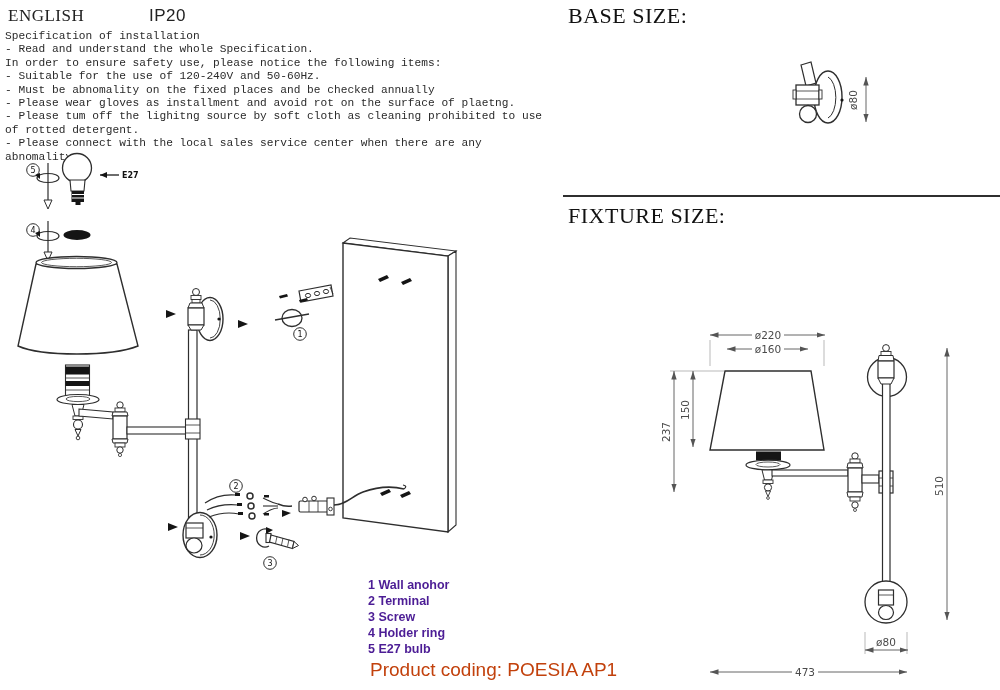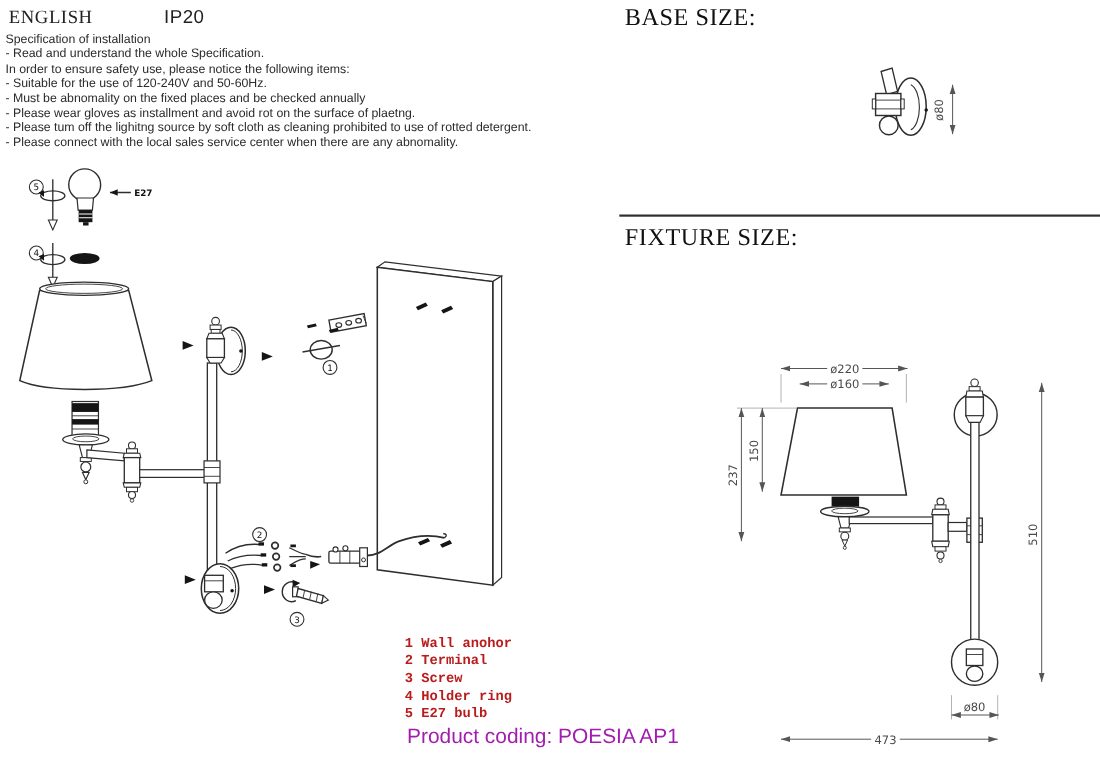--- a/index.html
+++ b/index.html
@@ -3,38 +3,38 @@
 <meta charset="utf-8">
 <style>
   html,body{margin:0;padding:0;}
   body{width:1000px;height:690px;position:relative;background:#fff;overflow:hidden;
        font-family:"Liberation Sans",sans-serif;color:#1c1c1c;}
   .abs{position:absolute;}
   .lang{font-size:17px;letter-spacing:.5px;color:#222;}
   .spec{font-size:11.2px;line-height:13.4px;color:#2a2a2a;}
   .sec-title{font-family:"Liberation Serif",serif;font-weight:normal;font-size:22px;color:#111;letter-spacing:.5px;}
   .divider{height:2px;background:#2f2f2f;}
-  .parts{font-family:Liberation Mono, monospace;font-weight:bold;font-size:12.5px;line-height:16px;color:#b91c1c;}
-  .product{font-size:19px;color:#a21caf;}
+  .parts{font-family:Liberation Sans, sans-serif;font-weight:bold;font-size:12.5px;line-height:16px;color:#4c1d95;}
+  .product{font-size:19px;color:#c2410c;}
   svg text.dim{font-family:"DejaVu Sans",sans-serif;font-size:10.5px;fill:#4a4a4a;}
   svg text.callout{font-family:"DejaVu Sans",sans-serif;font-size:8px;fill:#111;}
   svg text.small-bold{font-family:"DejaVu Sans",sans-serif;font-size:8px;font-weight:bold;fill:#111;}
   svg .ln{stroke:#2e2e2e;fill:none;}
   svg .fw{stroke:#2e2e2e;fill:#fff;}
   svg .dk{fill:#151515;stroke:none;}
   svg .dimln{stroke:#555;stroke-width:.9;fill:none;}
   svg .ext{stroke:#8a8a8a;stroke-width:.6;fill:none;}
 </style>
 </head>
 <body>
 
 <div class="abs lang" style="left:8px;top:6px;font-family:Liberation Serif, serif;">ENGLISH</div>
 <div class="abs lang" style="left:149px;top:6px;">IP20</div>
 
-<div class="abs spec" style="left:5px;top:30px;width:545px;">
+<div class="abs spec" style="left:5px;top:30px;width:545px;font-family:Liberation Mono, monospace;">
   <div>Specification of installation</div>
   <div>- Read and understand the whole Specification.</div>
   <div>In order to ensure safety use, please notice the following items:</div>
   <div>- Suitable for the use of 120-240V and 50-60Hz.</div>
   <div>- Must be abnomality on the fixed places and be checked annually</div>
   <div>- Please wear gloves as installment and avoid rot on the surface of plaetng.</div>
   <div>- Please tum off the lighitng source by soft cloth as cleaning prohibited to use of rotted detergent.</div>
   <div>- Please connect with the local sales service center when there are any abnomality.</div>
 </div>
 

